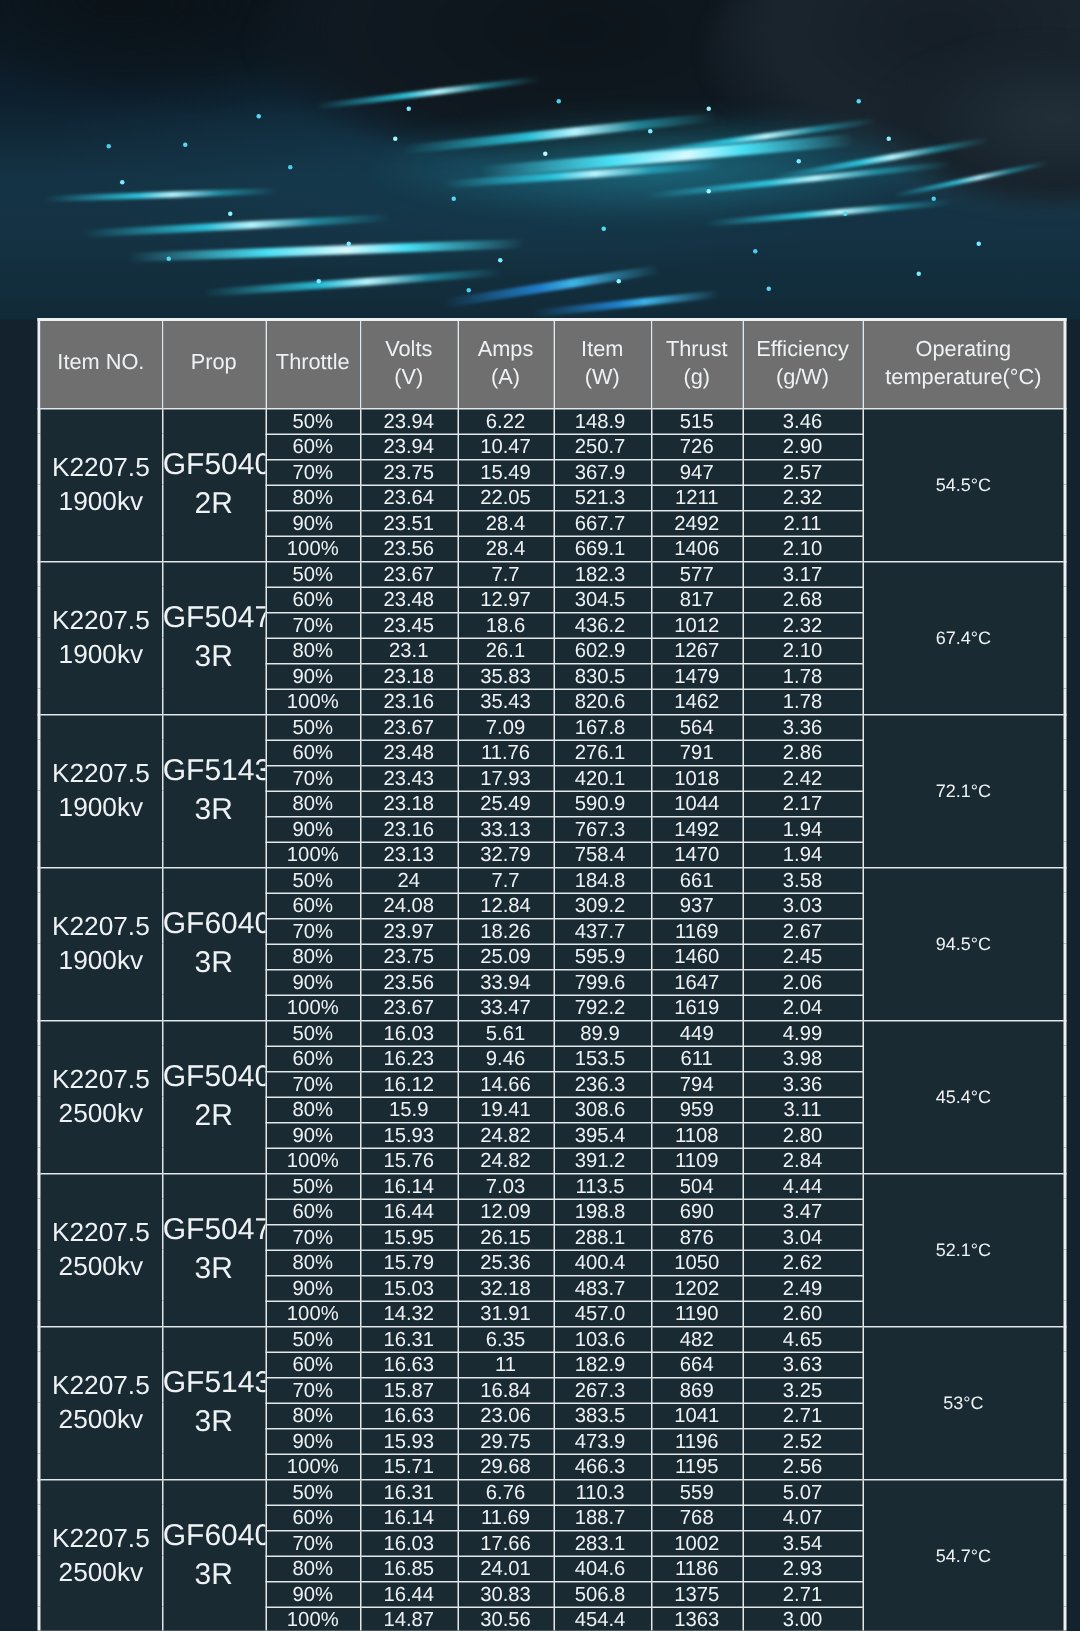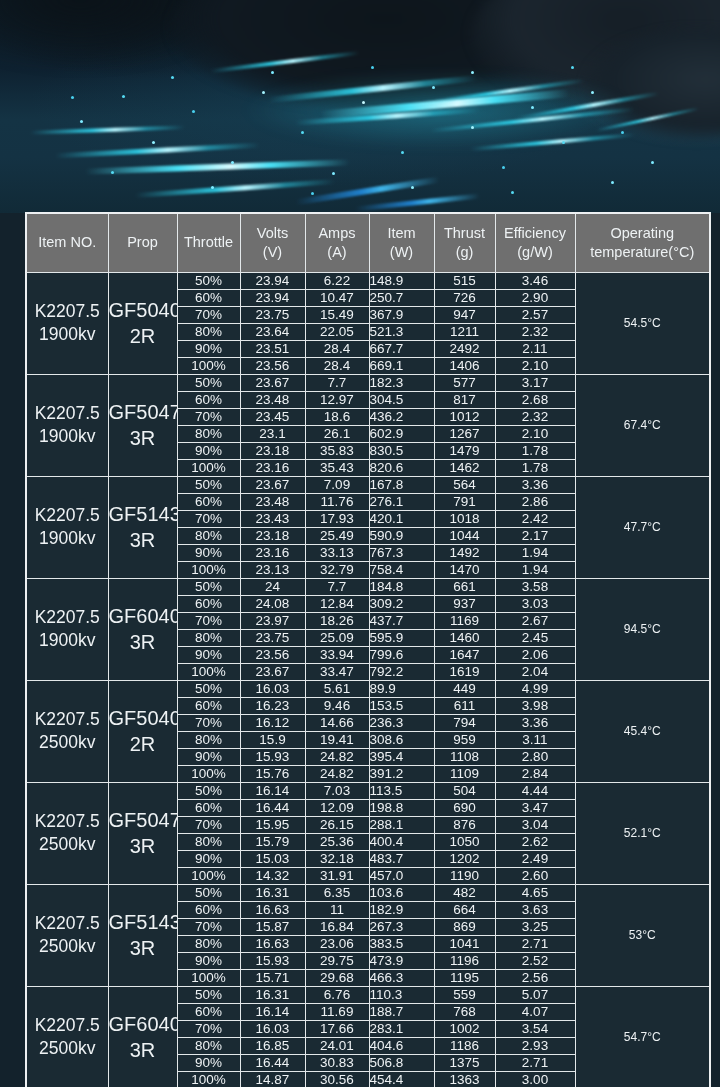--- a/index.html
+++ b/index.html
@@ -102,21 +102,21 @@
     font-weight: normal;
     font-size: 14.5px;
     line-height: 1.3;
     white-space: pre-line;
   }
   tbody tr { height: 17px; }
   td { background: #1a2a33; font-size: 13.5px; }
   td.item { font-size: 17.5px; line-height: 1.3; white-space: pre-line; }
   td.prop { font-size: 20px;   line-height: 1.3; white-space: pre-line; }
   td.temp { font-size: 12px; }
-  td.watts { text-align: left; padding-right: 3px; }
+  td.watts { text-align: center; padding-right: 3px; }
 </style>
 </head>
 <body>
 
 <div class="hero">
   <div class="rock r3"></div>
   <div class="rock r1"></div>
   <div class="rock r2"></div>
   <div class="rock r4"></div>
   <div class="glow"></div>
@@ -281,21 +281,21 @@
           <td class="item" rowspan="6">K2207.5
 1900kv</td>
           <td class="prop" rowspan="6">GF5143
 3R</td>
           <td class="throttle">50%</td>
           <td class="volts">23.67</td>
           <td class="amps">7.09</td>
           <td class="watts">167.8</td>
           <td class="thrust">564</td>
           <td class="efficiency">3.36</td>
-          <td class="temp" rowspan="6">47.7°C</td>
+          <td class="temp" rowspan="6">72.1°C</td>
         </tr>
         <tr>
           <td class="throttle">60%</td>
           <td class="volts">23.48</td>
           <td class="amps">11.76</td>
           <td class="watts">276.1</td>
           <td class="thrust">791</td>
           <td class="efficiency">2.86</td>
         </tr>
         <tr>

